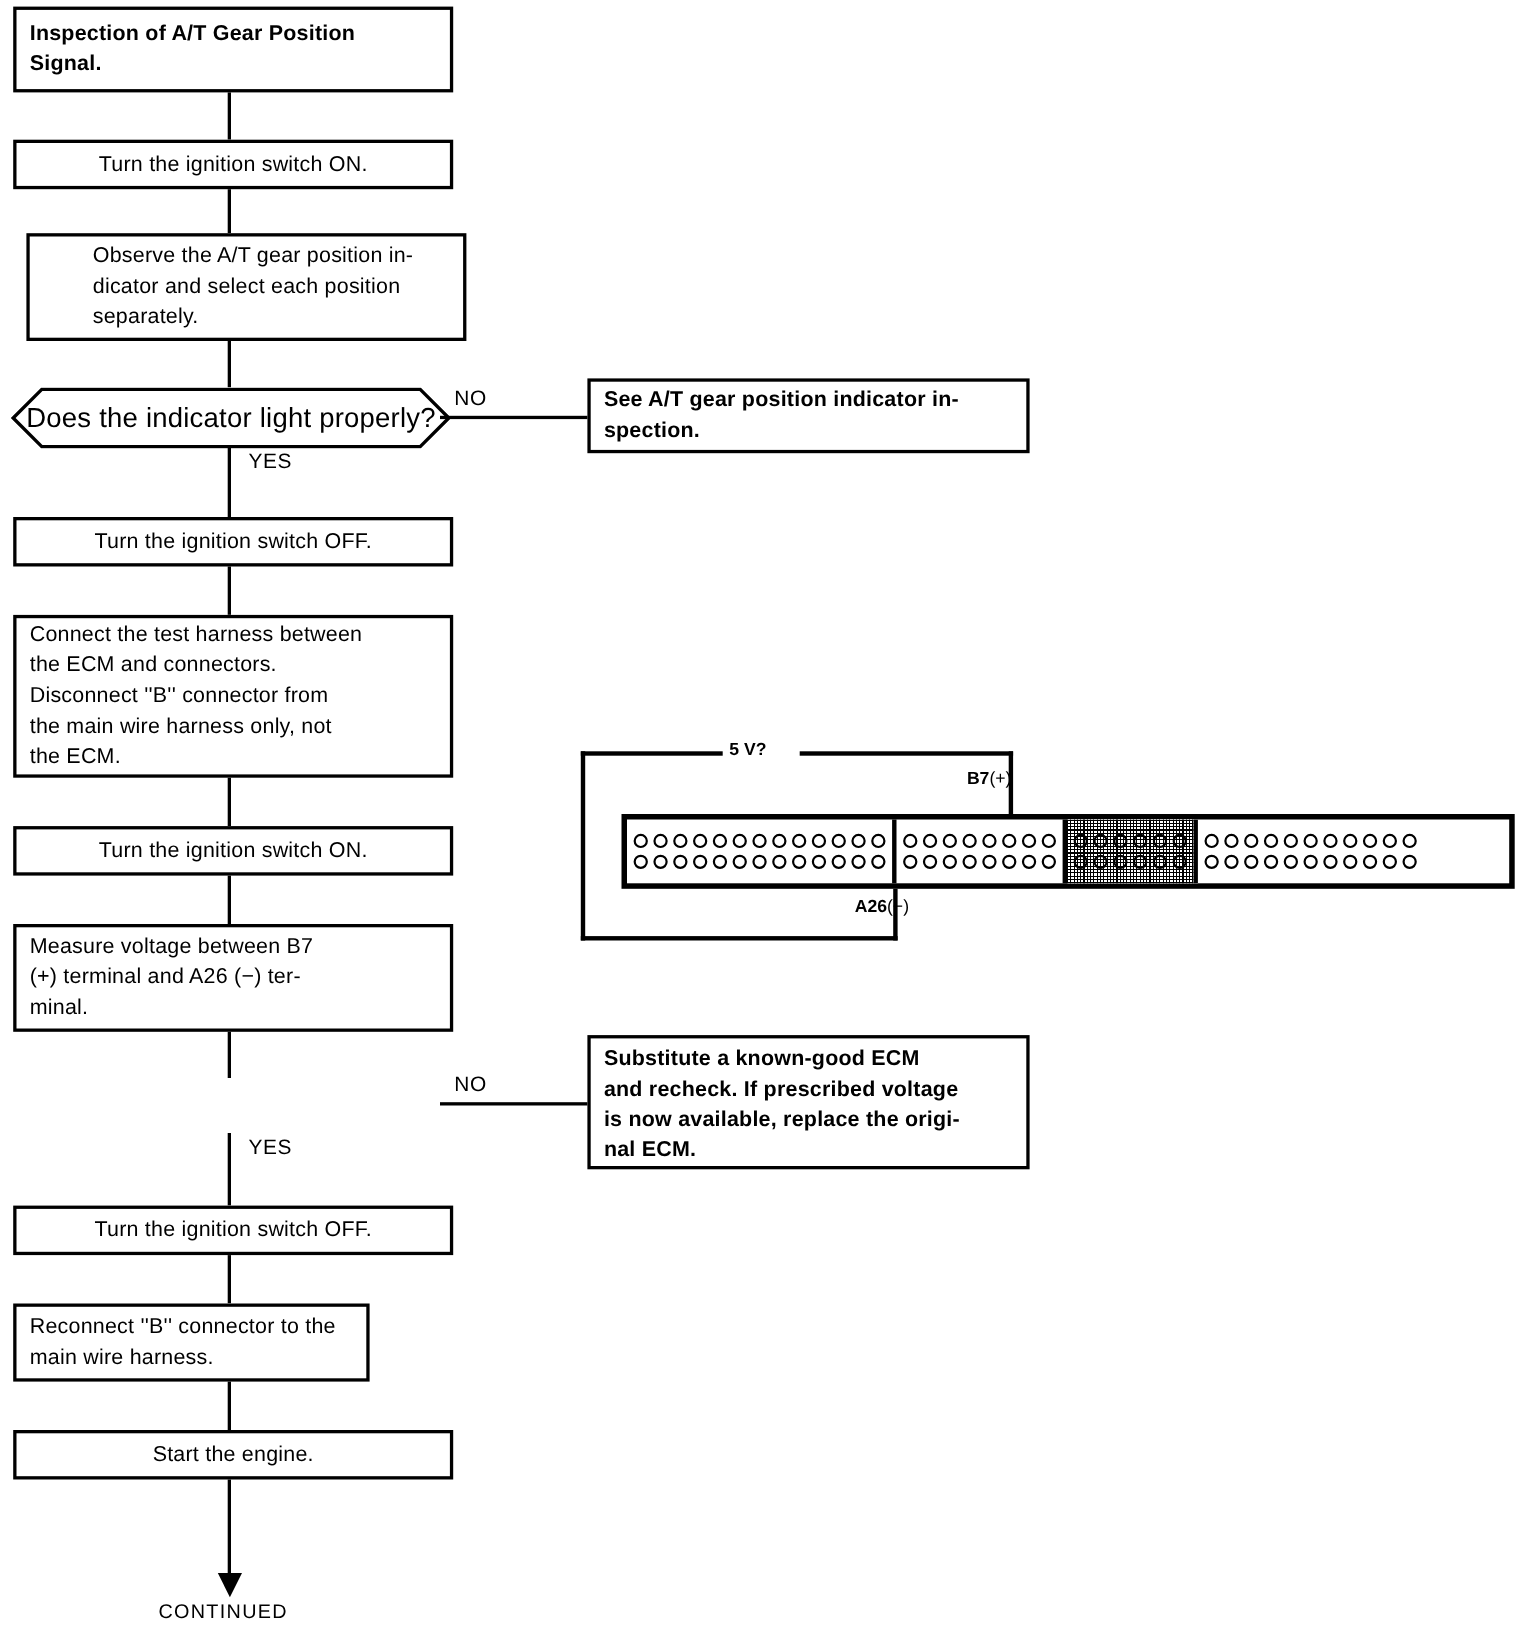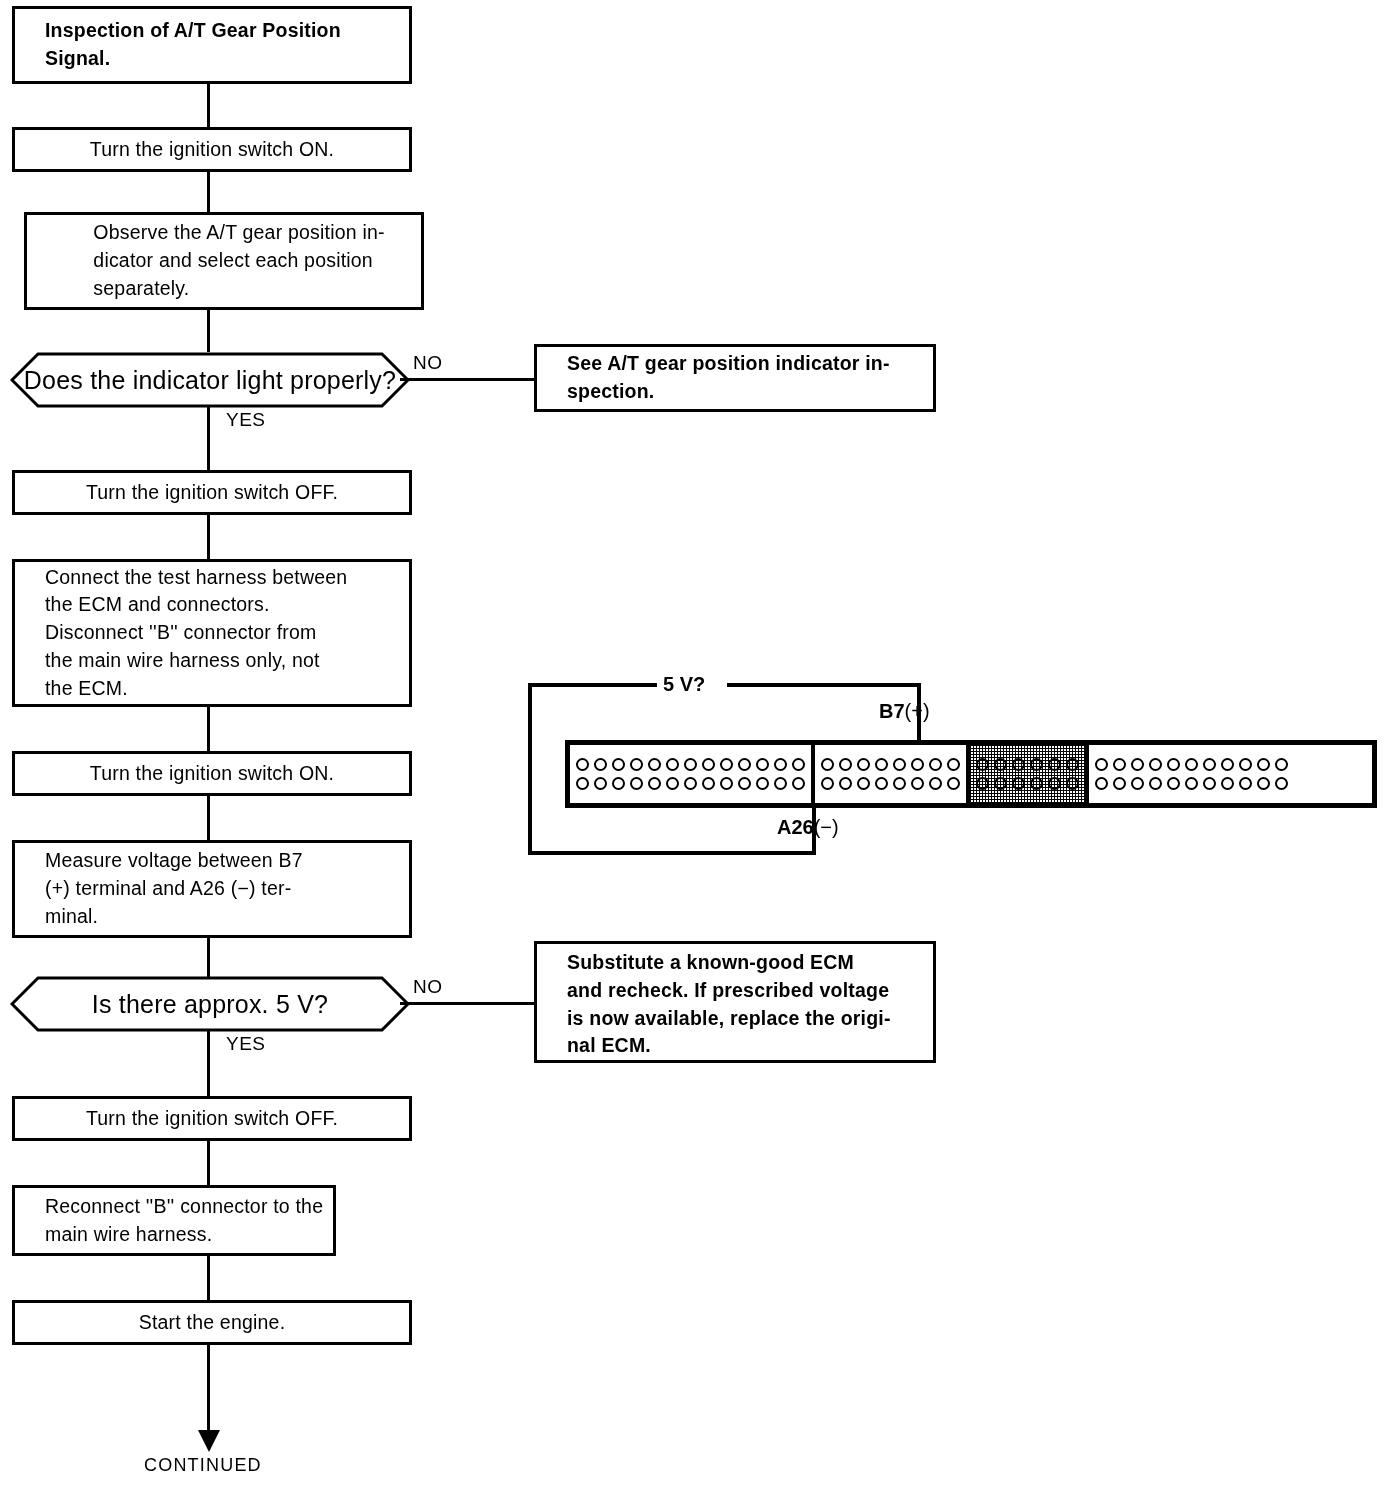--- a/index.html
+++ b/index.html
@@ -28,21 +28,21 @@
     flex-direction: column;
     justify-content: center;
   }
   .fbox .txt {
     font-size: 19.5px;
     line-height: 1.42;
     letter-spacing: 0.2px;
     white-space: pre-line;
   }
   .fbox.center .txt { text-align: center; }
-  .fbox.left .txt { text-align: left; padding-left: 30px; }
+  .fbox.left .txt { text-align: left; padding-left: 12px; }
   .fbox.bold .txt { font-weight: bold; }
 
   
   .hex {
     position: absolute;
     box-sizing: border-box;
   }
   .hex svg { display: block; }
   .hex .hextxt {
     position: absolute;
@@ -127,21 +127,21 @@
     height: 13px;
     border: 2.5px solid #000;
     border-radius: 50%;
     background: #fff;
     box-sizing: border-box;
   }
   .pin-section.shaded .pin { background: transparent; }
 
   .clabel {
     position: absolute;
-    font-size: 20px;
+    font-size: 16px;
     font-weight: bold;
     white-space: nowrap;
   }
   .clabel .sub { font-weight: normal; }
 
   #continued {
     position: absolute;
     font-size: 18px;
     font-weight: normal;
     letter-spacing: 1.2px;
@@ -215,26 +215,20 @@
   <div class="vline" style="left:207px; top:796px; height:44px;"></div>
 
   <div class="fbox left" style="left:12px; top:840px; width:400px; height:98px;">
     <div class="txt">Measure  voltage  between  B7
 (+)  terminal  and  A26  (−)  ter-
 minal.</div>
   </div>
 
   <div class="vline" style="left:207px; top:938px; height:42px;"></div>
 
-  <div class="hex" style="left:10px; top:976px; width:400px; height:56px;">
-    <svg width="400" height="56" viewBox="0 0 400 56">
-      <polygon points="2,28 28,2 372,2 398,28 372,54 28,54" fill="#ffffff" stroke="#000000" stroke-width="3"></polygon>
-    </svg>
-    <div class="hextxt">Is there approx. 5 V?</div>
-  </div>
 
   <span class="elabel" style="left:413px; top:976px;">NO</span>
   <div class="hline" style="left:400px; top:1002px; width:136px;"></div>
 
   <div class="fbox left bold" style="left:534px; top:941px; width:402px; height:122px;justify-content:flex-end;">
     <div class="txt">Substitute a  known-good  ECM
 and recheck. If prescribed voltage
 is now available, replace the origi-
 nal ECM.</div>
   </div>

